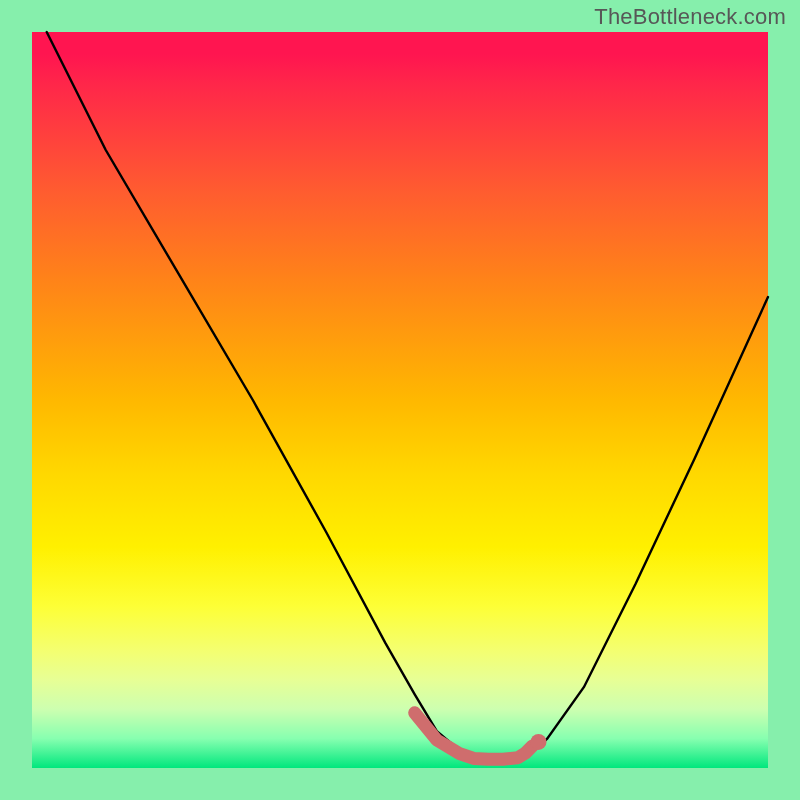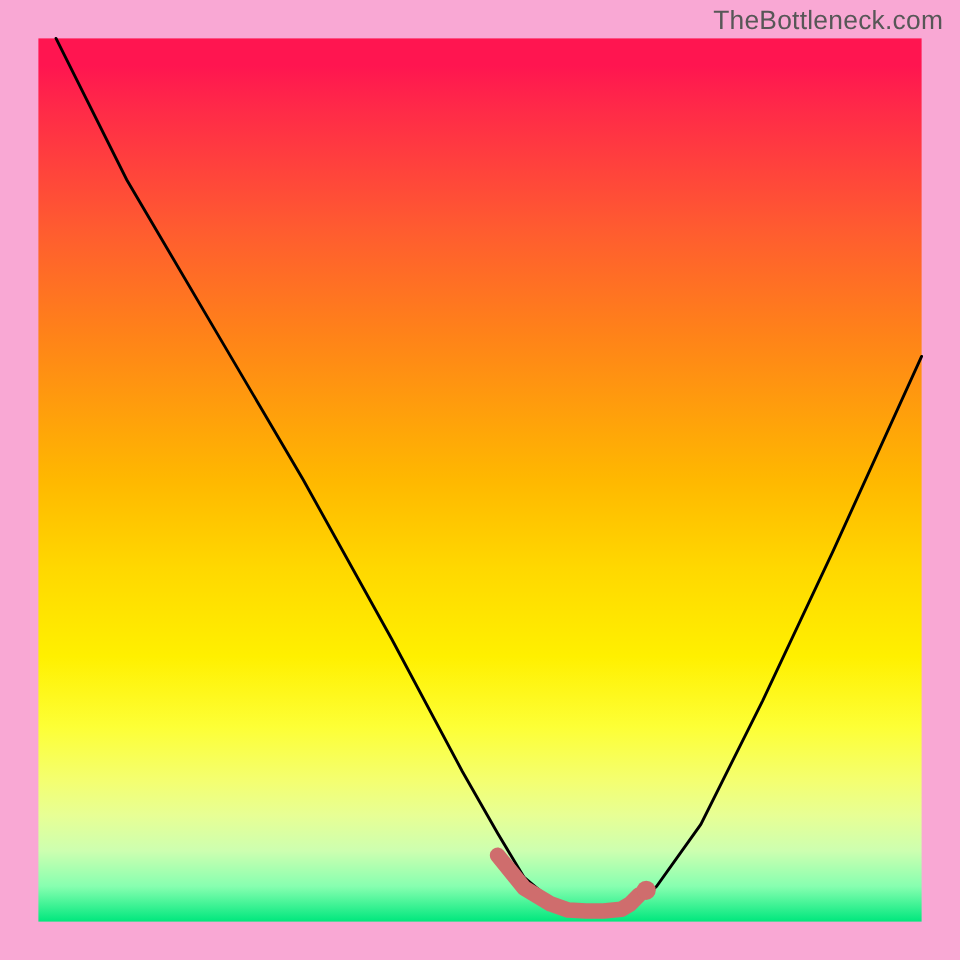--- a/index.html
+++ b/index.html
@@ -8,21 +8,21 @@
     width: 800px;
     height: 800px;
     background: #000;
     overflow: hidden;
     font-family: Arial, Helvetica, sans-serif;
   }
   .frame {
     position: relative;
     width: 800px;
     height: 800px;
-    background: #f9a8d4;
+    background: #86efac;
     text-align: center;
   }
   .watermark {
     position: absolute;
     top: 4px;
     right: 14px;
     color: #575757;
     font-size: 22px;
     letter-spacing: 0.2px;
     font-weight: 400;

